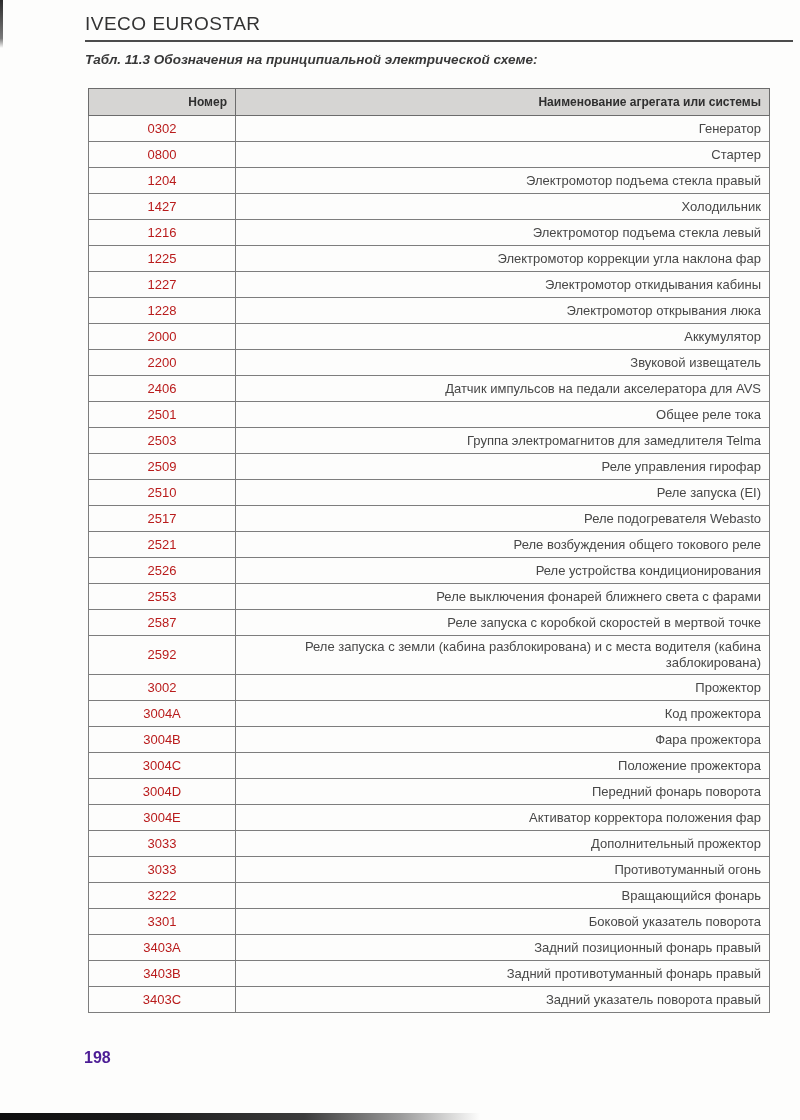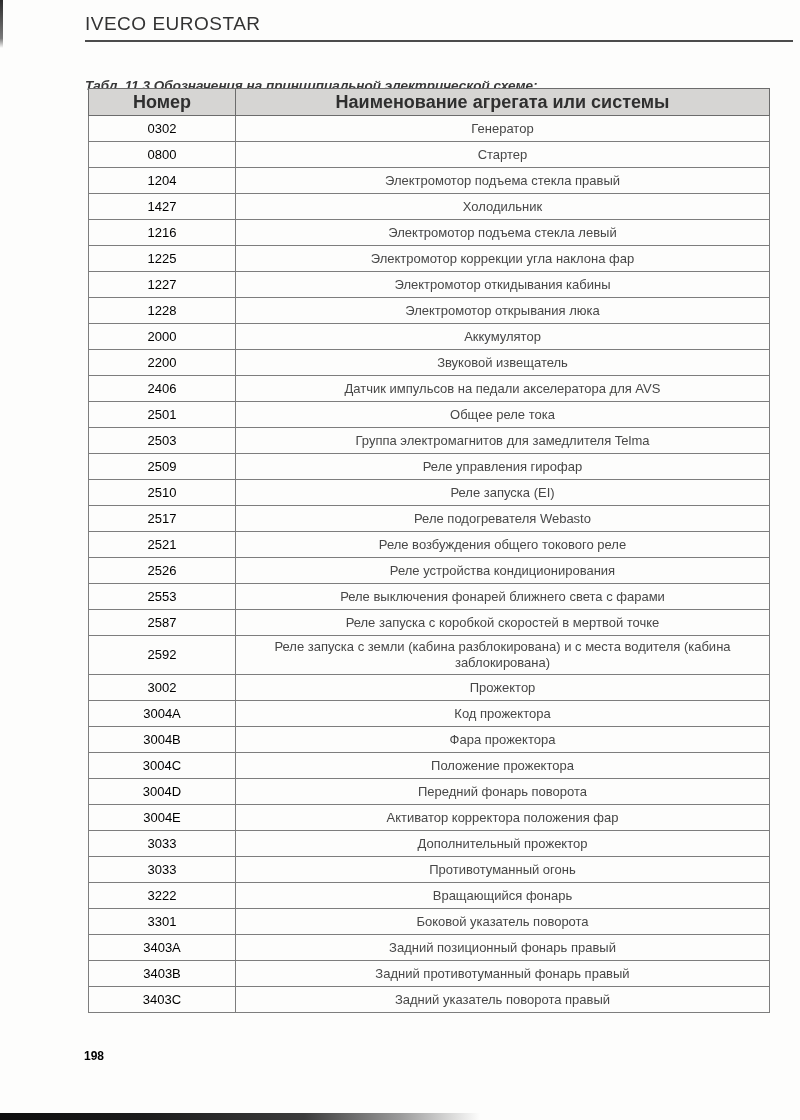--- a/index.html
+++ b/index.html
@@ -55,66 +55,65 @@
     background: #4c4c4c;
   }
   .table-caption {
     position: absolute;
     left: 85px;
     top: 52px;
     font-size: 13.5px;
     font-weight: bold;
     font-style: italic;
     color: #383838;
-    margin-top: 26px;
   }
   
   table.designations {
     position: absolute;
     left: 88px;
     top: 88px;
     width: 682px;
     border-collapse: collapse;
     font-size: 13px;
     color: #474747;
   }
   table.designations th,
   table.designations td {
     border: 1px solid #7d7d7d;
     padding: 3px 8px;
     line-height: 16px;
   }
   table.designations th {
     background: #d6d5d3;
-    font-size: 18px;
+    font-size: 12px;
     font-weight: bold;
     color: #2f2f2f;
     height: 20px;
-    text-align: center;
+    text-align: right;
     border-color: #6c6c6c;
   }
   table.designations td {
     height: 19px;
   }
   td.col-num {
     width: 130px;
     text-align: center;
-    color: #000000;
+    color: #b91c1c;
   }
   td.col-name {
-    text-align: center;
+    text-align: right;
   }
   
   .page-number {
     position: absolute;
     left: 84px;
     top: 1049px;
-    font-size: 12px;
+    font-size: 16px;
     font-weight: bold;
-    color: #000000;
+    color: #4c1d95;
   }
 </style>
 </head>
 <body>
 
 <div class="page">
 
   <div class="doc-title">IVECO EUROSTAR</div>
 
   <div class="title-rule"></div>

